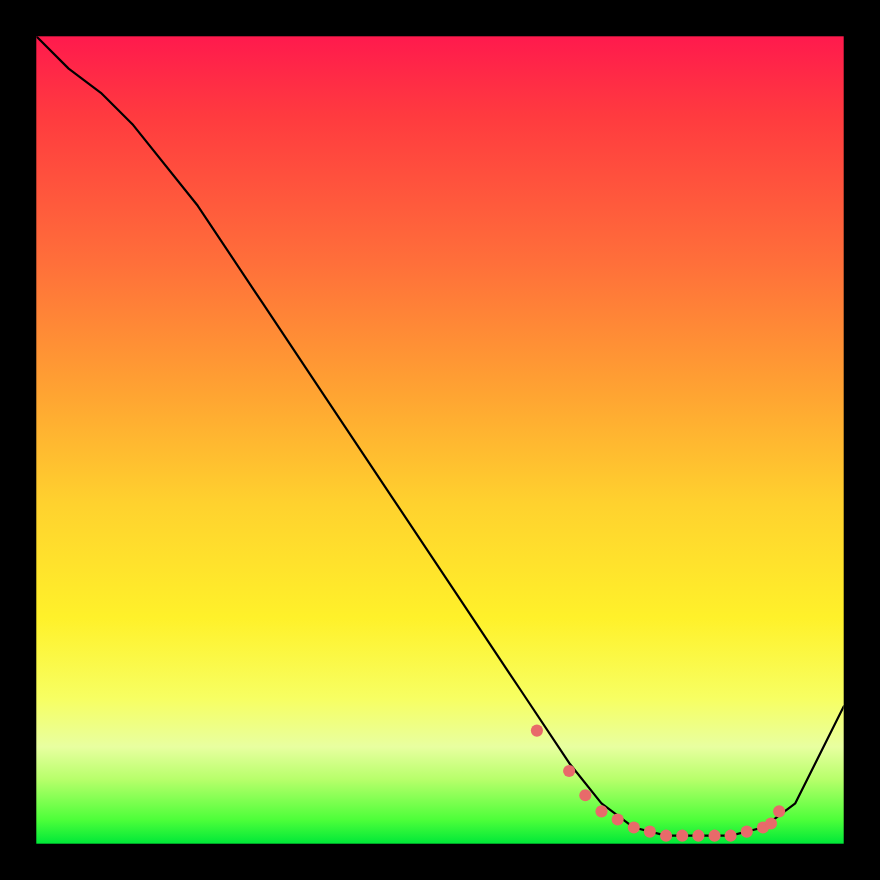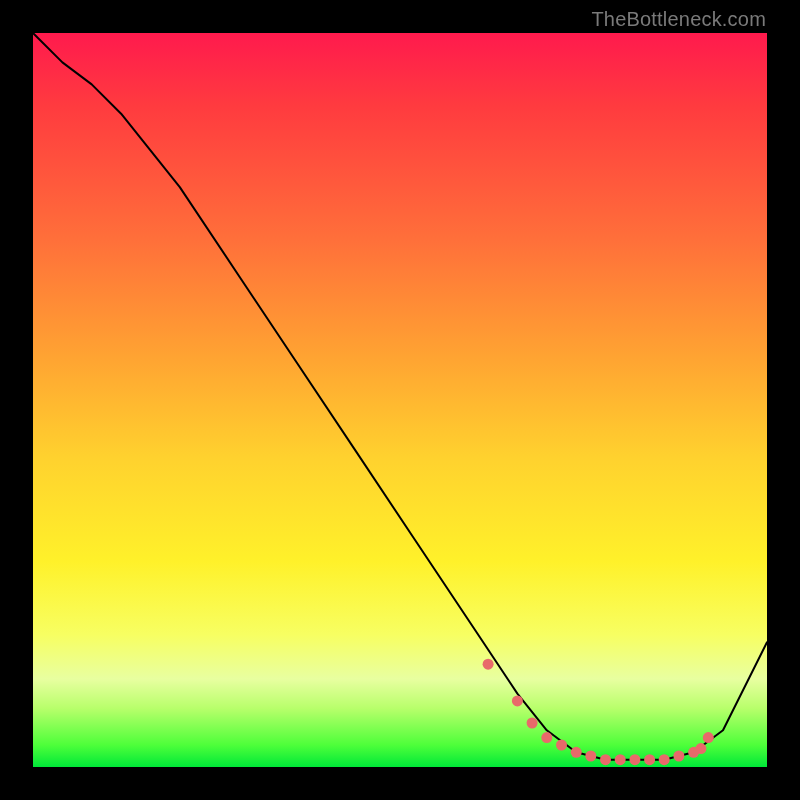--- a/index.html
+++ b/index.html
@@ -56,21 +56,20 @@
     top: 0;
     left: 0;
     width: 734px;
     height: 734px;
   }
 </style>
 </head>
 <body>
 
 <div class="frame">
-  <div class="watermark">TheBottleneck.com</div>
   <div class="plot-area">
     <svg class="curve" viewBox="0 0 734 734" preserveAspectRatio="none">
       <g id="curve-group">
           <path d="M0.0 0.0 L29.4 29.4 L58.7 51.4 L88.1 80.7 L146.8 154.1 L205.5 242.2 L264.2 330.3 L323.0 418.4 L381.7 506.5 L440.4 594.5 L484.4 660.6 L513.8 697.3 L543.2 719.3 L572.5 726.7 L601.9 726.7 L631.2 726.7 L660.6 719.3 L690.0 697.3 L734.0 609.2" fill="none" stroke="#000000" stroke-width="2" stroke-linejoin="round" stroke-linecap="round"></path>
         </g>
       <g id="marker-group">
           <circle cx="455.1" cy="631.2" r="5.5" fill="#e86a6a"></circle>
           <circle cx="484.4" cy="667.9" r="5.5" fill="#e86a6a"></circle>
           <circle cx="499.1" cy="690.0" r="5.5" fill="#e86a6a"></circle>
           <circle cx="513.8" cy="704.6" r="5.5" fill="#e86a6a"></circle>

